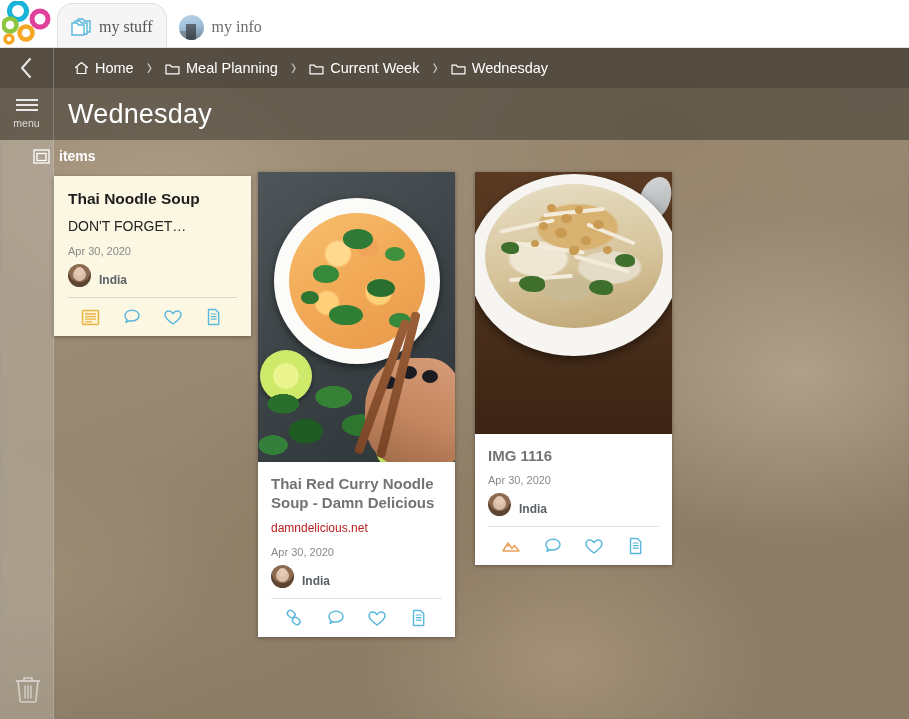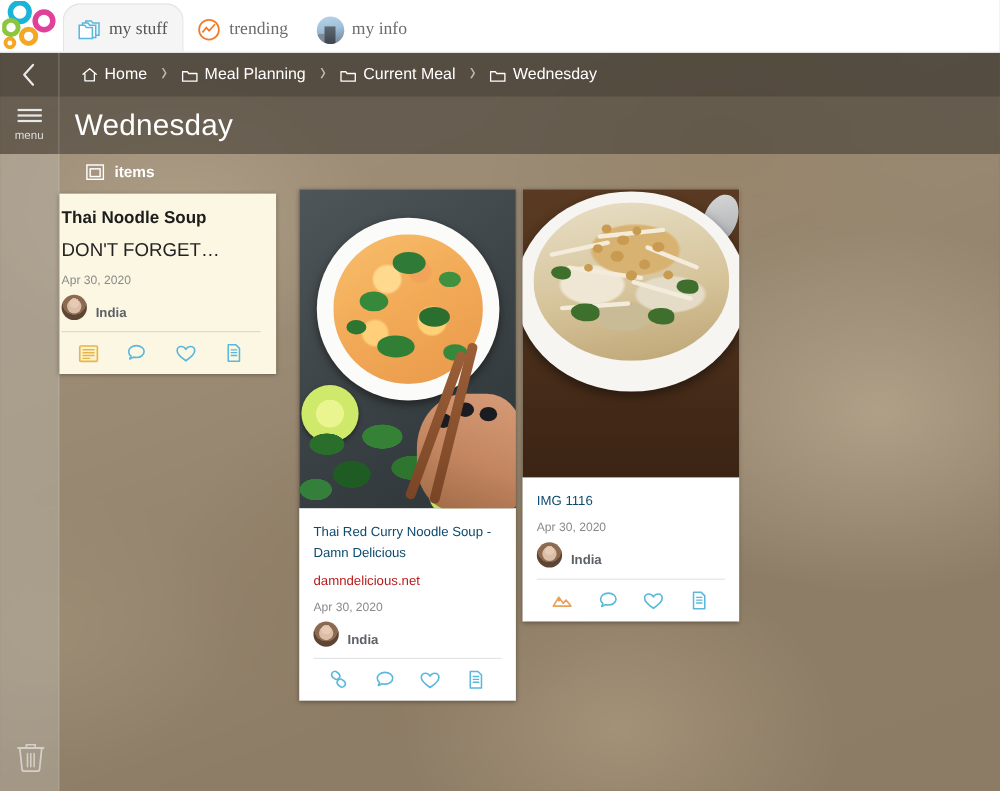--- a/index.html
+++ b/index.html
@@ -158,21 +158,21 @@
     padding-left: 14px;
     letter-spacing: .2px;
   }
 
   
   .section {
     position: absolute;
     top: 140px; left: 0;
     width: 909px; height: 32px;
     display: flex; align-items: center;
-    padding-left: 76px;
+    padding-left: 31px;
     z-index: 20;
   }
   .section-inner { display:flex; align-items:center; gap: 9px; padding-left: 2px; }
   .section-label {
     font-size: 14px; font-weight: bold; color: #ffffff;
   }
 
   
   .rail {
     position: absolute;
@@ -200,33 +200,33 @@
     position: absolute;
     background: #ffffff;
     box-shadow: 0 1px 4px rgba(0,0,0,.35);
   }
 
   
   .card-note {
     left: 0px; top: 4px;
     width: 197px;
     background: #fbf7e3;
-    padding: 14px 14px 0 2px;
+    padding: 14px 14px 0 14px;
   }
   .note-title {
     font-size: 15.5px; font-weight: bold; color:#1d1d1d;
     margin-bottom: 10px;
   }
   .note-body {
     font-size: 13px; color:#222; line-height: 18px;
     white-space: pre-line;
     margin-bottom: 13px;
   }
   .note-forget {
-    font-size: 17px; color:#222; margin-bottom: 11px;
+    font-size: 14px; color:#222; margin-bottom: 11px;
   }
 
   .meta-date {
     font-size: 11px; color:#8a8a8a; margin-bottom: 7px;
   }
   .meta-user {
     display:flex; align-items:flex-end; gap: 8px;
     margin-bottom: 10px;
   }
   .ava {
@@ -252,32 +252,32 @@
   }
   .card-white .actions { border-top: 1px solid #dfe3e6; }
   .act {
     flex: 1 1 0;
     display:flex; align-items:center; justify-content:center;
     cursor:pointer;
   }
 
   
   .card-link {
-    left: 218px; top: 0px;
+    left: 204px; top: 0px;
     width: 197px;
   }
   .card-link .thumb {
     width: 197px; height: 290px;
     display:block;
     position: relative;
     overflow:hidden;
   }
   .card-body { padding: 12px 13px 0 13px; }
   .card-title {
-    font-size: 12px; font-weight: normal; color:#0c4a6e;
+    font-size: 15px; font-weight: bold; color:#737373;
     line-height: 19px; margin-bottom: 9px;
   }
   .card-desc {
     font-size: 12.6px; color:#2a2a2a; line-height: 17px;
     margin-bottom: 8px;
   }
   .card-url {
     font-size: 12px; color:#b91c1c; margin-bottom: 11px;
     cursor: pointer; word-break: break-all;
   }
@@ -417,27 +417,20 @@
 
     <div class="tab active">
       <svg width="22" height="20" viewBox="0 0 22 20">
         <path d="M8 2h5l1.5 2H20v11H8z" fill="none" stroke="#5bb8dd" stroke-width="1.4"></path>
         <path d="M5 4h5l1.5 2H17v11H5z" fill="#fff" stroke="#5bb8dd" stroke-width="1.4"></path>
         <path d="M2 6h5l1.5 2H14v10H2z" fill="#fff" stroke="#5bb8dd" stroke-width="1.4"></path>
       </svg>
       <span class="tab-label">my stuff</span>
     </div>
 
-    <div class="tab">
-      <svg width="22" height="22" viewBox="0 0 22 22">
-        <circle cx="11" cy="11" r="9" fill="none" stroke="#f07d2e" stroke-width="1.6"></circle>
-        <path d="M5.5 13 L8.5 9 L11 12 L16 6.5" fill="none" stroke="#f07d2e" stroke-width="1.6" stroke-linecap="round" stroke-linejoin="round"></path>
-      </svg>
-      <span class="tab-label">trending</span>
-    </div>
 
     <div class="tab">
       <span class="tab-ava"></span>
       <span class="tab-label">my info</span>
     </div>
   </div>
 
   <div class="crumbbar">
     <div class="backbtn">
       <svg width="17" height="24" viewBox="0 0 17 24">
@@ -462,21 +455,21 @@
         </svg>
         <span>Meal Planning</span>
       </div>
 
       <span class="crumb-sep">›</span>
 
       <div class="crumb">
         <svg width="15" height="13" viewBox="0 0 15 13">
           <path d="M1 3.2 h4.3 l1.2 1.6 H14 v7 H1 z" fill="none" stroke="#fff" stroke-width="1.2" stroke-linejoin="round"></path>
         </svg>
-        <span>Current Meal</span>
+        <span>Current Week</span>
       </div>
 
       <span class="crumb-sep">›</span>
 
       <div class="crumb">
         <svg width="15" height="13" viewBox="0 0 15 13">
           <path d="M1 3.2 h4.3 l1.2 1.6 H14 v7 H1 z" fill="none" stroke="#fff" stroke-width="1.2" stroke-linejoin="round"></path>
         </svg>
         <span>Wednesday</span>
       </div>

